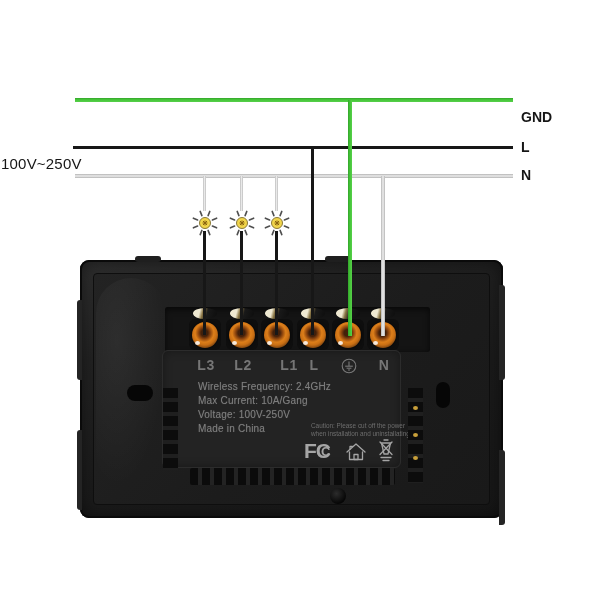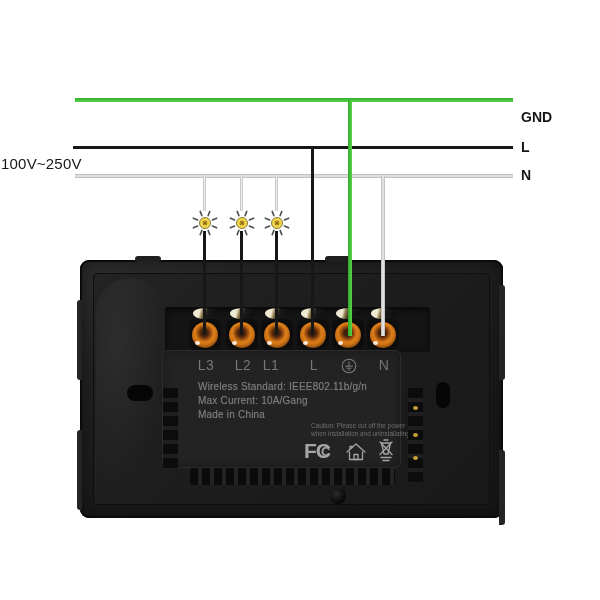--- a/index.html
+++ b/index.html
@@ -64,21 +64,21 @@
   .t-base{position:absolute;top:59px;width:32px;height:31px;border-radius:6px;background:#0e0e0e;}
   .copper{position:absolute;top:62px;width:26px;height:26px;border-radius:50%;
      background:radial-gradient(circle at 48% 42%,#43200a 0 17%,#8f460e 30%,var(--copper-orange) 46%,#c96f14 60%,#7a4310 76%,#2a1506 100%);
      box-shadow:0 0 3px rgba(0,0,0,.8);}
   .copper::after{content:"";position:absolute;left:3px;bottom:3px;width:5px;height:4px;
      border-radius:50%;background:rgba(255,255,255,.85);filter:blur(.7px);}
 
   .panel{position:absolute;left:82px;top:90px;width:237px;height:116px;background:#232323;
      border:1px solid #2c2c2c;border-radius:6px;box-shadow:inset 0 0 10px rgba(0,0,0,.35);}
   .t-label{position:absolute;top:6px;width:32px;text-align:center;font-size:14px;
-     color:#767676;letter-spacing:.5px;}
+     color:#767676;letter-spacing:.5px;font-weight:bold;}
   .gnd-sym{position:absolute;left:178px;top:7px;}
   .gnd-sym path,.gnd-sym circle,.gnd-sym line{stroke:#7a7a7a;fill:none;stroke-width:1.1;}
   .specs{position:absolute;left:35px;top:29px;font-size:10px;line-height:14px;
      color:var(--device-text-gray);letter-spacing:.2px;text-shadow:0 0 1px rgba(140,140,140,.45);}
   .caution{position:absolute;left:148px;top:71px;width:100px;font-size:6.4px;line-height:7.8px;
      color:#6e6e6e;}
   .fcc{position:absolute;left:141px;top:88px;}
   .fcc text{fill:var(--cert-icon-gray);font-family:"Liberation Sans",sans-serif;font-weight:bold;}
   .cert-icon{position:absolute;}
   .cert-icon path,.cert-icon rect,.cert-icon line{stroke:var(--cert-icon-gray);fill:none;
@@ -132,34 +132,35 @@
     <div class="copper" style="left:112px"></div>
     <div class="copper" style="left:149px"></div>
     <div class="copper" style="left:184px"></div>
     <div class="copper" style="left:220px"></div>
     <div class="copper" style="left:255px"></div>
     <div class="copper" style="left:290px"></div>
 
     <div class="panel">
       <div class="t-label" style="left:27px">L3</div>
       <div class="t-label" style="left:64px">L2</div>
-      <div class="t-label" style="left:92px">L1</div>
+      <div class="t-label" style="left:110px">L1</div>
       <div class="t-label" style="left:135px">L</div>
       <svg class="gnd-sym" width="16" height="16" viewBox="0 0 16 16">
         <circle cx="8" cy="8" r="6.8"></circle>
         <line x1="8" y1="3.6" x2="8" y2="8"></line>
         <line x1="4.2" y1="8.2" x2="11.8" y2="8.2"></line>
         <line x1="5.6" y1="10.2" x2="10.4" y2="10.2"></line>
         <line x1="7" y1="12" x2="9" y2="12"></line>
       </svg>
       <div class="t-label" style="left:205px">N</div>
 
       <div class="specs">
-        <div>Wireless Standard: IEEE802.11b/g/n</div>
+        <div>Wireless Frequency: 2.4GHz</div>
         <div>Max Current: 10A/Gang</div>
+        <div>Voltage: 100V-250V</div>
         <div>Made in China</div>
       </div>
 
       <div class="caution">
         <div>Caution: Please cut off the power</div>
         <div>when installation and uninstallating</div>
       </div>
 
       <svg class="fcc" width="36" height="24">
         <text x="0" y="19" font-size="21" letter-spacing="-1">FC</text>

